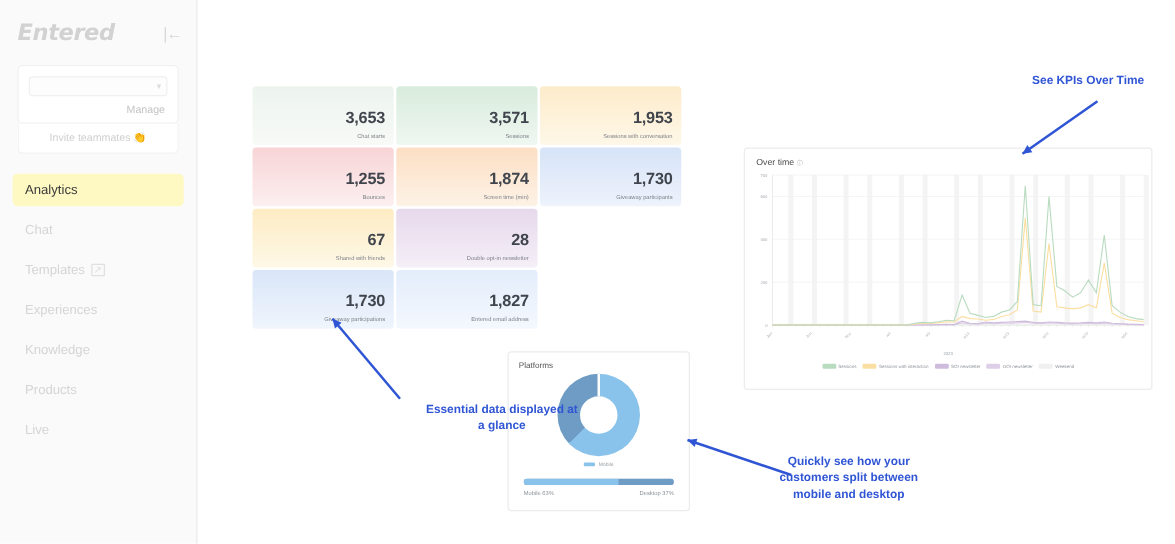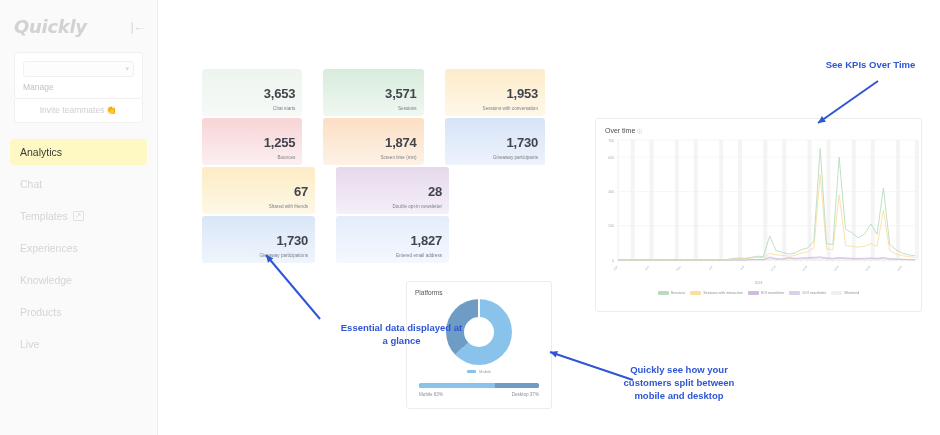--- a/index.html
+++ b/index.html
@@ -46,20 +46,21 @@
     height: 16px;
     border: 1px solid #f0f0f0;
     border-radius: 3px;
     background: #fdfdfd;
     display: flex; align-items: center;
     padding: 0 4px;
     font-size: 7px; color: #cfcfcf;
   }
   #org-select .caret { margin-left: auto; color: #dcdcdc; font-size: 7px; }
   #manage-link {
+    text-align: right;
     font-size: 8.5px; color: #c3c3c3;
     padding: 5px 2px 6px 0;
     cursor: pointer;
   }
   #invite-row {
     margin: 0 14px;
     border: 1px solid #f1f1f1;
     border-top: none;
     border-radius: 0 0 4px 4px;
     background: #fff;
@@ -91,21 +92,21 @@
 
   
   #main { position: absolute; left: 158px; top: 0; width: 782px; height: 435px; }
 
   
   #kpi-grid {
     position: absolute;
     left: 44px; top: 69px;
     width: 345px;
   }
-  .kpi-row { display: flex; gap: 19px; }
+  .kpi-row { display: flex; }
   .kpi-card {
     width: 113px; height: 47px;
     border-radius: 3px;
     position: relative;
     margin-right: 2px;
     margin-bottom: 2px;
     overflow: hidden;
   }
   .kpi-card .val {
     position: absolute; right: 7px; top: 17px;
@@ -211,21 +212,21 @@
   #anno-donut { left: 453px; top: 363px; width: 136px; }
   #anno-overtime { left: 645px; top: 58px; width: 135px; }
   svg.arrow { position: absolute; overflow: visible; }
 </style>
 </head>
 <body>
 
 <div id="sidebar">
 
   <div id="brand-row">
-    <div id="brand">Quickly</div>
+    <div id="brand">Entered</div>
     <div id="collapse-icon">|←</div>
   </div>
 
   <div id="org-card">
     <div id="org-select">
       <span></span>
       <span class="caret">▾</span>
     </div>
     <div id="manage-link">Manage</div>
   </div>

